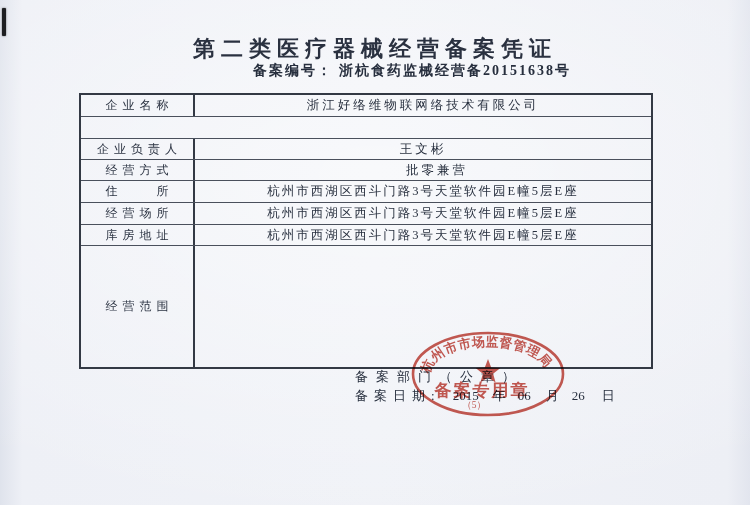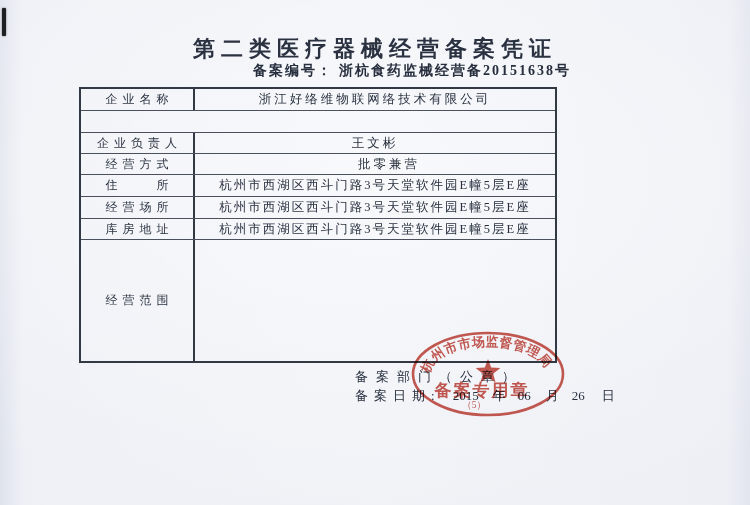--- a/index.html
+++ b/index.html
@@ -25,21 +25,21 @@
     text-align:center;font-size:22px;font-weight:bold;
     letter-spacing:6px;color:#2a3140;
   }
   .subtitle{
     position:absolute;left:253px;top:62px;
     font-size:14px;font-weight:bold;letter-spacing:2px;color:#272f3e;
     white-space:nowrap;
   }
   .subtitle .lbl{margin-right:6px;}
   .info-table{
-    position:absolute;left:79px;top:87px;width:478px;height:276px;
+    position:absolute;left:79px;top:93px;width:574px;height:276px;
     border:2px solid #333944;display:flex;flex-direction:column;
     box-sizing:border-box;
   }
   .row{display:flex;border-bottom:1px solid #4a505c;box-sizing:border-box;}
   .row:nth-child(1){height:22px;}
   .row:nth-child(2){height:22px;}
   .row:nth-child(3){height:21px;}
   .row:nth-child(4){height:21px;gap:28px;}
   .row:nth-child(5){height:22px;}
   .row:nth-child(6){height:22px;}

